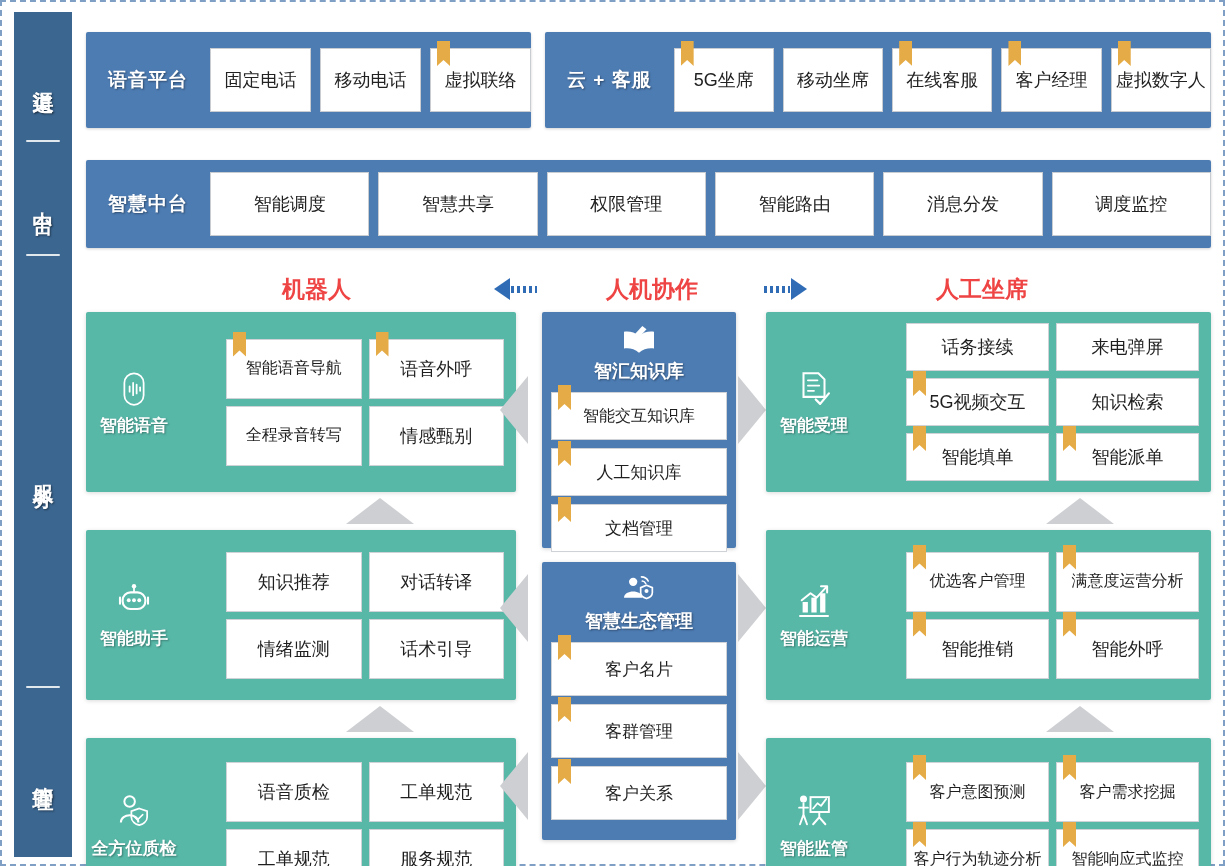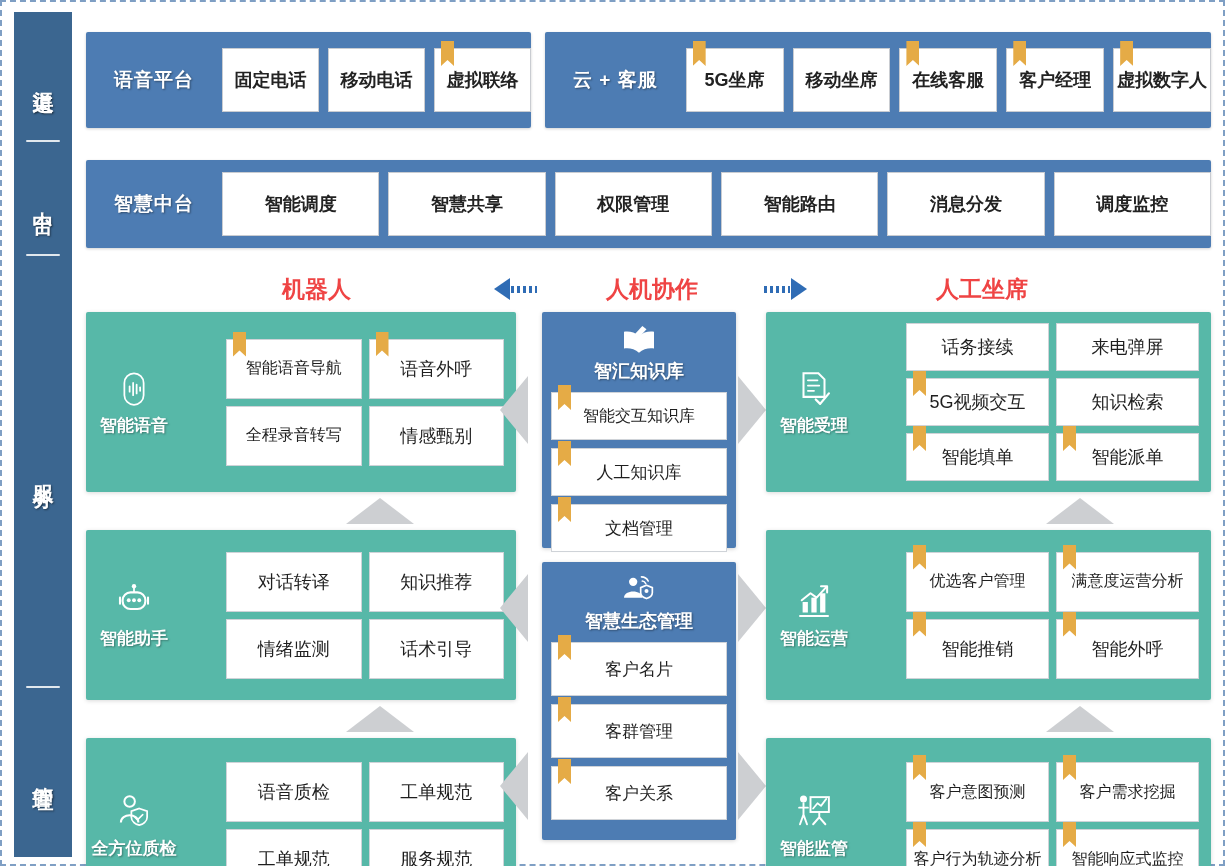--- a/index.html
+++ b/index.html
@@ -35,24 +35,24 @@
   
   .stage{position:absolute;left:84px;top:10px;width:1125px;height:846px;}
   
   .band{
     background:#4d7cb3;border-radius:2px;
     display:flex;align-items:center;
     box-shadow:0 1px 3px rgba(0,0,0,.18);
   }
   .band-title{
     color:#ffffff;font-weight:bold;font-size:19px;letter-spacing:1px;
-    padding:0 28px;white-space:nowrap;flex:none;
+    padding:0 22px;white-space:nowrap;flex:none;
     text-shadow:1px 1px 2px rgba(0,0,0,.4);
   }
-  .band-cells{display:flex;gap:9px;flex:1;padding-right:0;font-weight:bold;}
+  .band-cells{display:flex;gap:9px;flex:1;padding-right:0;}
   .cell{
     background:#ffffff;border:1px solid #c9ccd1;
     flex:1;height:62px;display:flex;align-items:center;justify-content:center;
     position:relative;font-size:18px;color:#222;white-space:nowrap;
   }
   
   .bm{
     position:absolute;left:6px;top:-8px;width:13px;height:25px;
     background:#e5ab46;
     clip-path:polygon(0 0,100% 0,100% 100%,50% 76%,0 100%);
@@ -288,24 +288,24 @@
               <circle cx="24" cy="22" r="2.2" fill="#fff"></circle>
               <circle cx="30" cy="22" r="2.2" fill="#fff"></circle>
               <line x1="8" y1="19" x2="8" y2="26" stroke="#fff" stroke-width="2.4" stroke-linecap="round"></line>
               <line x1="40" y1="19" x2="40" y2="26" stroke="#fff" stroke-width="2.4" stroke-linecap="round"></line>
             </svg>
             <span class="lbl">智能助手</span>
           </div>
           <div class="tiles">
             <div class="trow">
               <div class="tile">
+                  <span>知识推荐</span>
+                </div>
+              <div class="tile">
                   <span>对话转译</span>
-                </div>
-              <div class="tile">
-                  <span>知识推荐</span>
                 </div>
             </div>
             <div class="trow">
               <div class="tile">
                   <span>情绪监测</span>
                 </div>
               <div class="tile">
                   <span>话术引导</span>
                 </div>
             </div>

